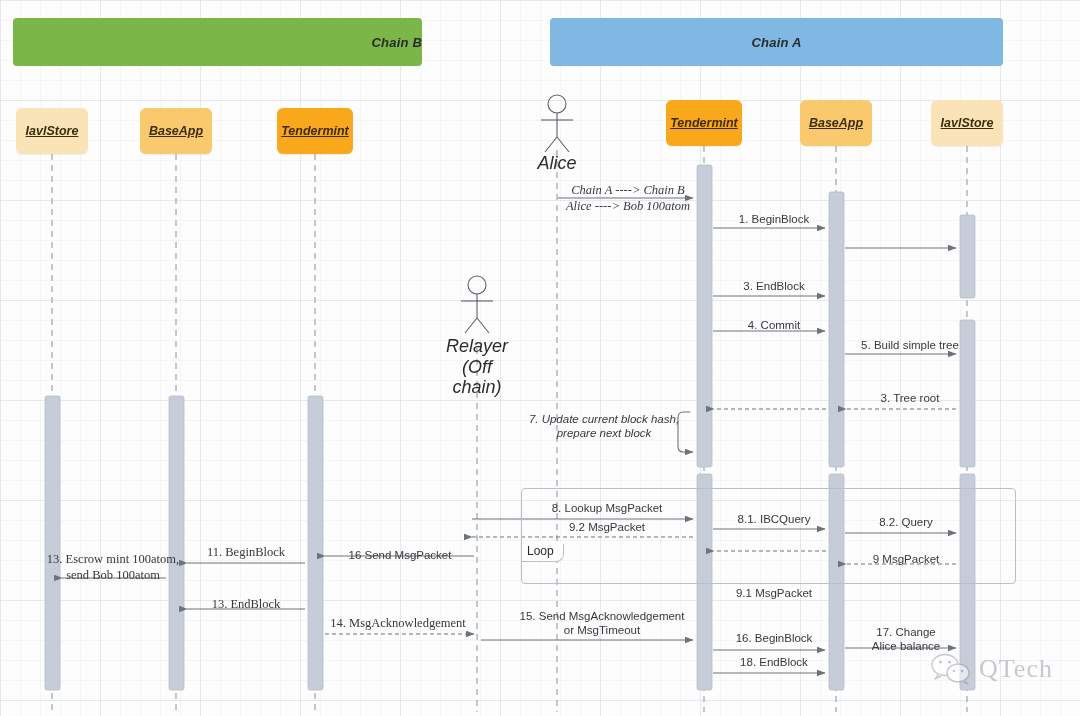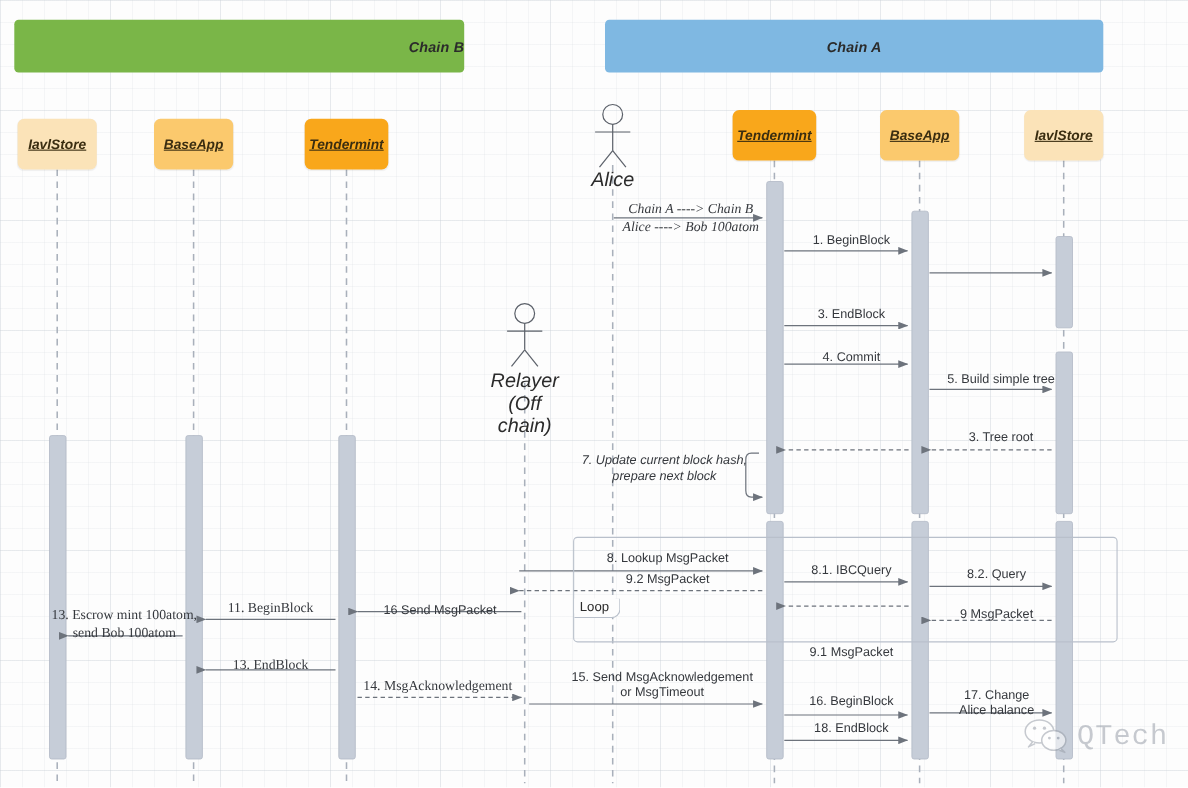--- a/index.html
+++ b/index.html
@@ -125,21 +125,21 @@
 
   
   #watermark {
     position: absolute;
     display: flex;
     align-items: center;
     gap: 5px;
     opacity: .55;
   }
   #watermark .wm-text {
-    font-family: Liberation Mono, monospace;
+    font-family: Liberation Serif, serif;
     font-size: 26px;
     color: #9aa0aa;
     letter-spacing: 1px;
   }
 </style>
 </head>
 <body>
 
 <div id="canvas">
 

